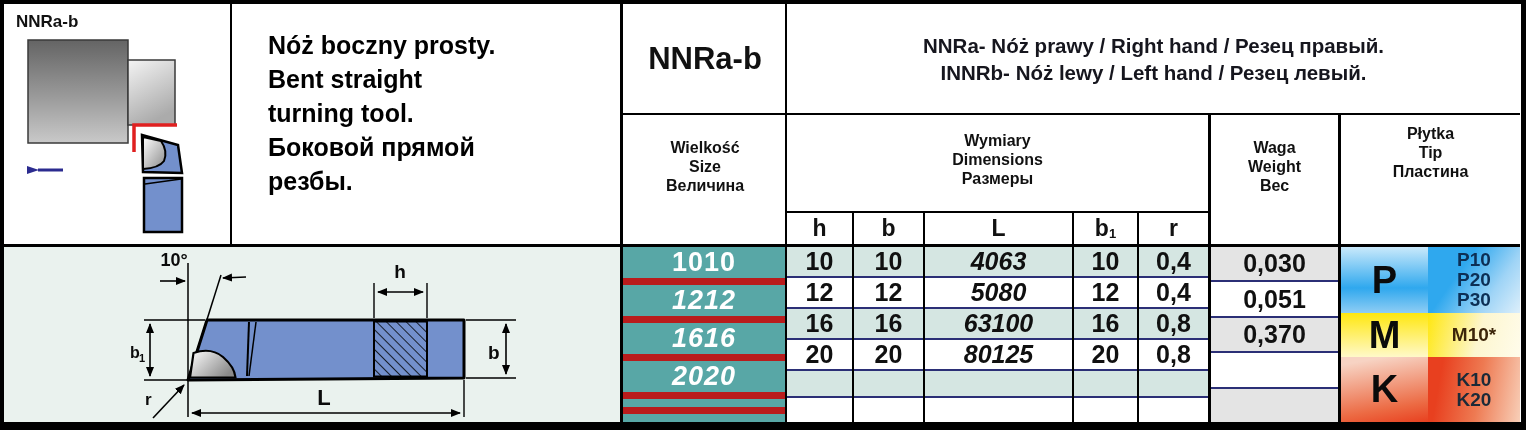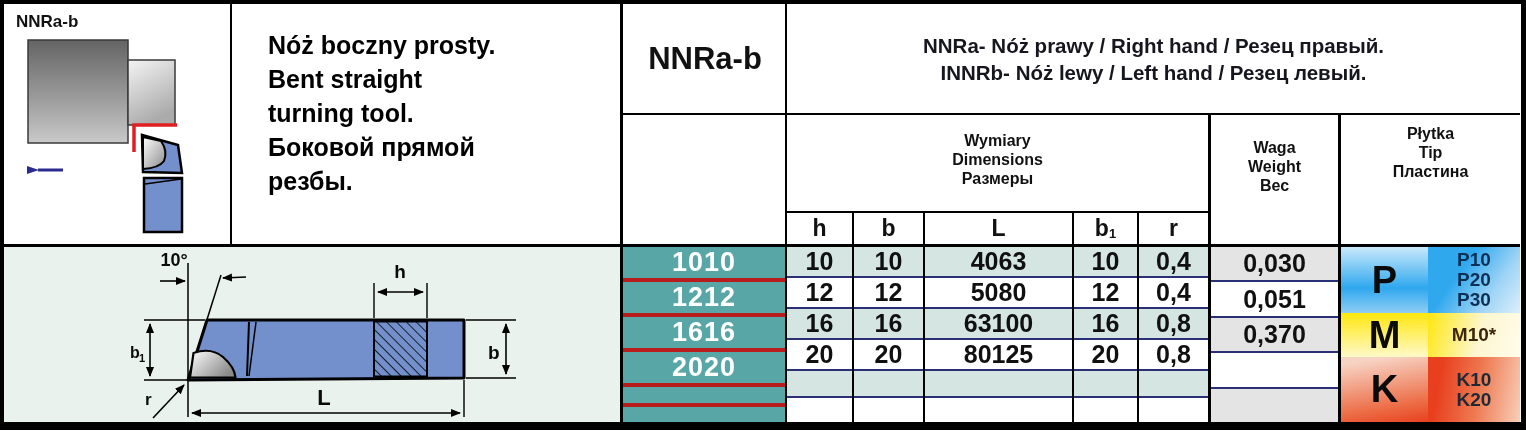--- a/index.html
+++ b/index.html
@@ -27,21 +27,21 @@
            font-size:23px;font-weight:bold;}
   .subhead sub{font-size:13px;margin-top:10px;}
   
   .col{top:247px;height:175px;display:flex;flex-direction:column;}
   .col .c{flex:1;display:flex;align-items:center;justify-content:center;
           font-size:25px;font-weight:bold;color:#101010;}
   .col .c + .c{border-top:2px solid #2b2f76;}
   .col.shade .c:nth-child(odd){background:#d5e6e2;}
   .col.wcol .c:nth-child(odd){background:#e4e4e4;}
   .sizecol .c{background:#58a7a6;color:#fff;font-size:27px;letter-spacing:1px;}
-  .sizecol .c + .c{border-top:4px solid #b91c1c;}
+  .sizecol .c + .c{border-top:7px solid #b91c1c;font-style:italic;}
   .lcell{display:flex;align-items:center;justify-content:space-evenly;padding:0 14px;}
   
   .pmk-sec{left:1341px;width:179px;display:flex;}
   .pmk-sec .letter{width:87px;display:flex;align-items:center;justify-content:center;
                    font-size:38px;font-weight:bold;color:#0b0b0b;}
   .pmk-sec .vals{width:92px;display:flex;flex-direction:column;align-items:center;justify-content:center;
                  font-weight:bold;}
   .sec-p{top:247px;height:66px;}
   .sec-m{top:313px;height:44px;}
   .sec-k{top:357px;height:65px;}
@@ -116,20 +116,25 @@
     <div>Боковой прямой</div>
     <div>резбы.</div>
   </div>
 
   <div class="abs code-cell">NNRa-b</div>
   <div class="abs hand-cell">
     <div>NNRa- Nóż prawy / Right hand / Резец правый.</div>
     <div>INNRb- Nóż lewy / Left hand / Резец левый.</div>
   </div>
 
+  <div class="abs hdr3 size-head">
+    <div>Wielkość</div>
+    <div>Size</div>
+    <div>Величина</div>
+  </div>
   <div class="abs hdr3 dims-head" style="padding-bottom:8px;">
     <div>Wymiary</div>
     <div>Dimensions</div>
     <div>Размеры</div>
   </div>
   <div class="abs hdr3 waga-head">
     <div>Waga</div>
     <div>Weight</div>
     <div>Вес</div>
   </div>
@@ -165,21 +170,21 @@
     <div class="c"></div>
   </div>
   <div class="abs col shade" style="left:854px;width:69px;">
     <div class="c">10</div>
     <div class="c">12</div>
     <div class="c">16</div>
     <div class="c">20</div>
     <div class="c"></div>
     <div class="c"></div>
   </div>
-  <div class="abs col shade" style="left:925px;width:147px;">
+  <div class="abs col shade" style="left:925px;width:147px;font-style:italic;">
     <div class="c lcell">
         <span>40</span>
         <span>63</span>
       </div>
     <div class="c lcell">
         <span>50</span>
         <span>80</span>
       </div>
     <div class="c lcell">
         <span>63</span>

